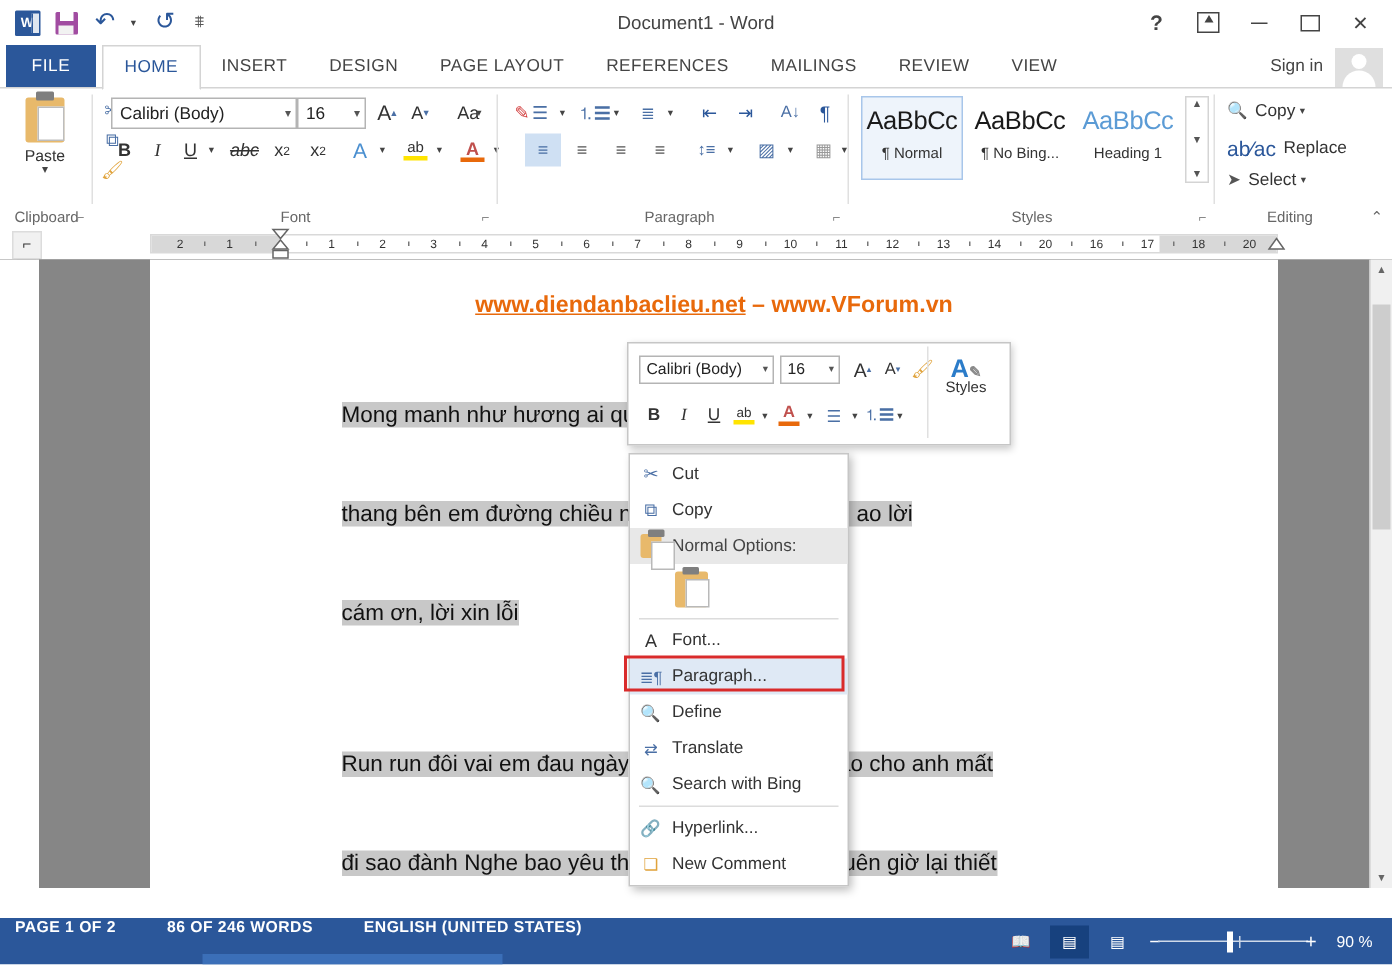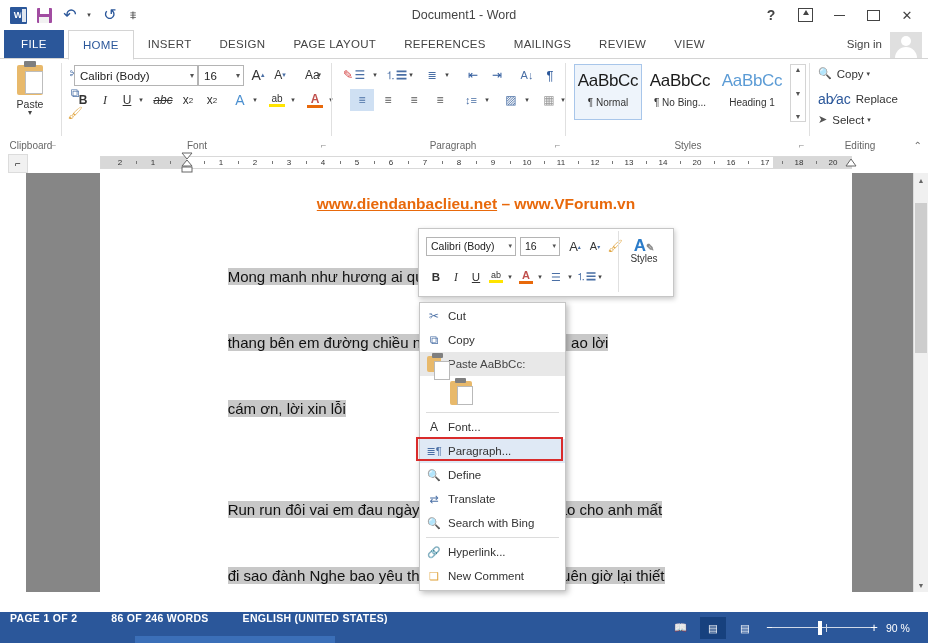--- a/index.html
+++ b/index.html
@@ -170,21 +170,21 @@
   .sb-left{position:absolute;left:10px;top:0;height:31px;display:flex;gap:34px;
            font-size:10.5px;letter-spacing:.3px;font-weight:bold;}
   .sb-right{position:absolute;right:8px;top:0;height:31px;display:flex;align-items:center;gap:6px;font-size:10.5px;}
   .viewbtn{width:26px;height:22px;display:flex;align-items:center;justify-content:center;}
   .viewbtn.act{background:#17417e;}
   .zoomslider{position:relative;width:116px;height:22px;display:flex;align-items:center;}
   .ztrack{position:absolute;left:8px;right:8px;height:1px;background:#cfd9e8;}
   .zthumb{position:absolute;left:54px;width:4px;height:14px;background:#fff;}
   .zmark{position:absolute;left:62px;width:1px;height:8px;background:#cfd9e8;}
   .zsign{width:12px;text-align:center;font-size:13px;line-height:12px;}
-  .zval{min-width:34px;text-align:left;}
+  .zval{min-width:34px;text-align:center;}
   .winbtn{position:absolute;left:135px;bottom:0;width:200px;height:7px;background:#3b6fb8;}
   svg{display:block;}
 </style>
 </head>
 <body>
 
 <div class="app">
 
   <div class="titlebar">
     <div class="qat">
@@ -569,21 +569,21 @@
 
     <div class="mi">
       <div class="ico" style="color:#4a6fa5;font-size:12px">⧉</div>
       <div class="lbl">Copy</div>
     </div>
 
     <div class="mi header">
       <div class="ico">
         <div class="pasteicon" style="width:14px;height:16px"></div>
       </div>
-      <div class="lbl">Paste AaBbCc:</div>
+      <div class="lbl">Normal Options:</div>
     </div>
 
     <div class="pasteopt">
       <div class="pasteicon"></div>
     </div>
 
     <div class="msep"></div>
 
     <div class="mi">
       <div class="ico" style="font-size:12px;color:#333">A</div>

